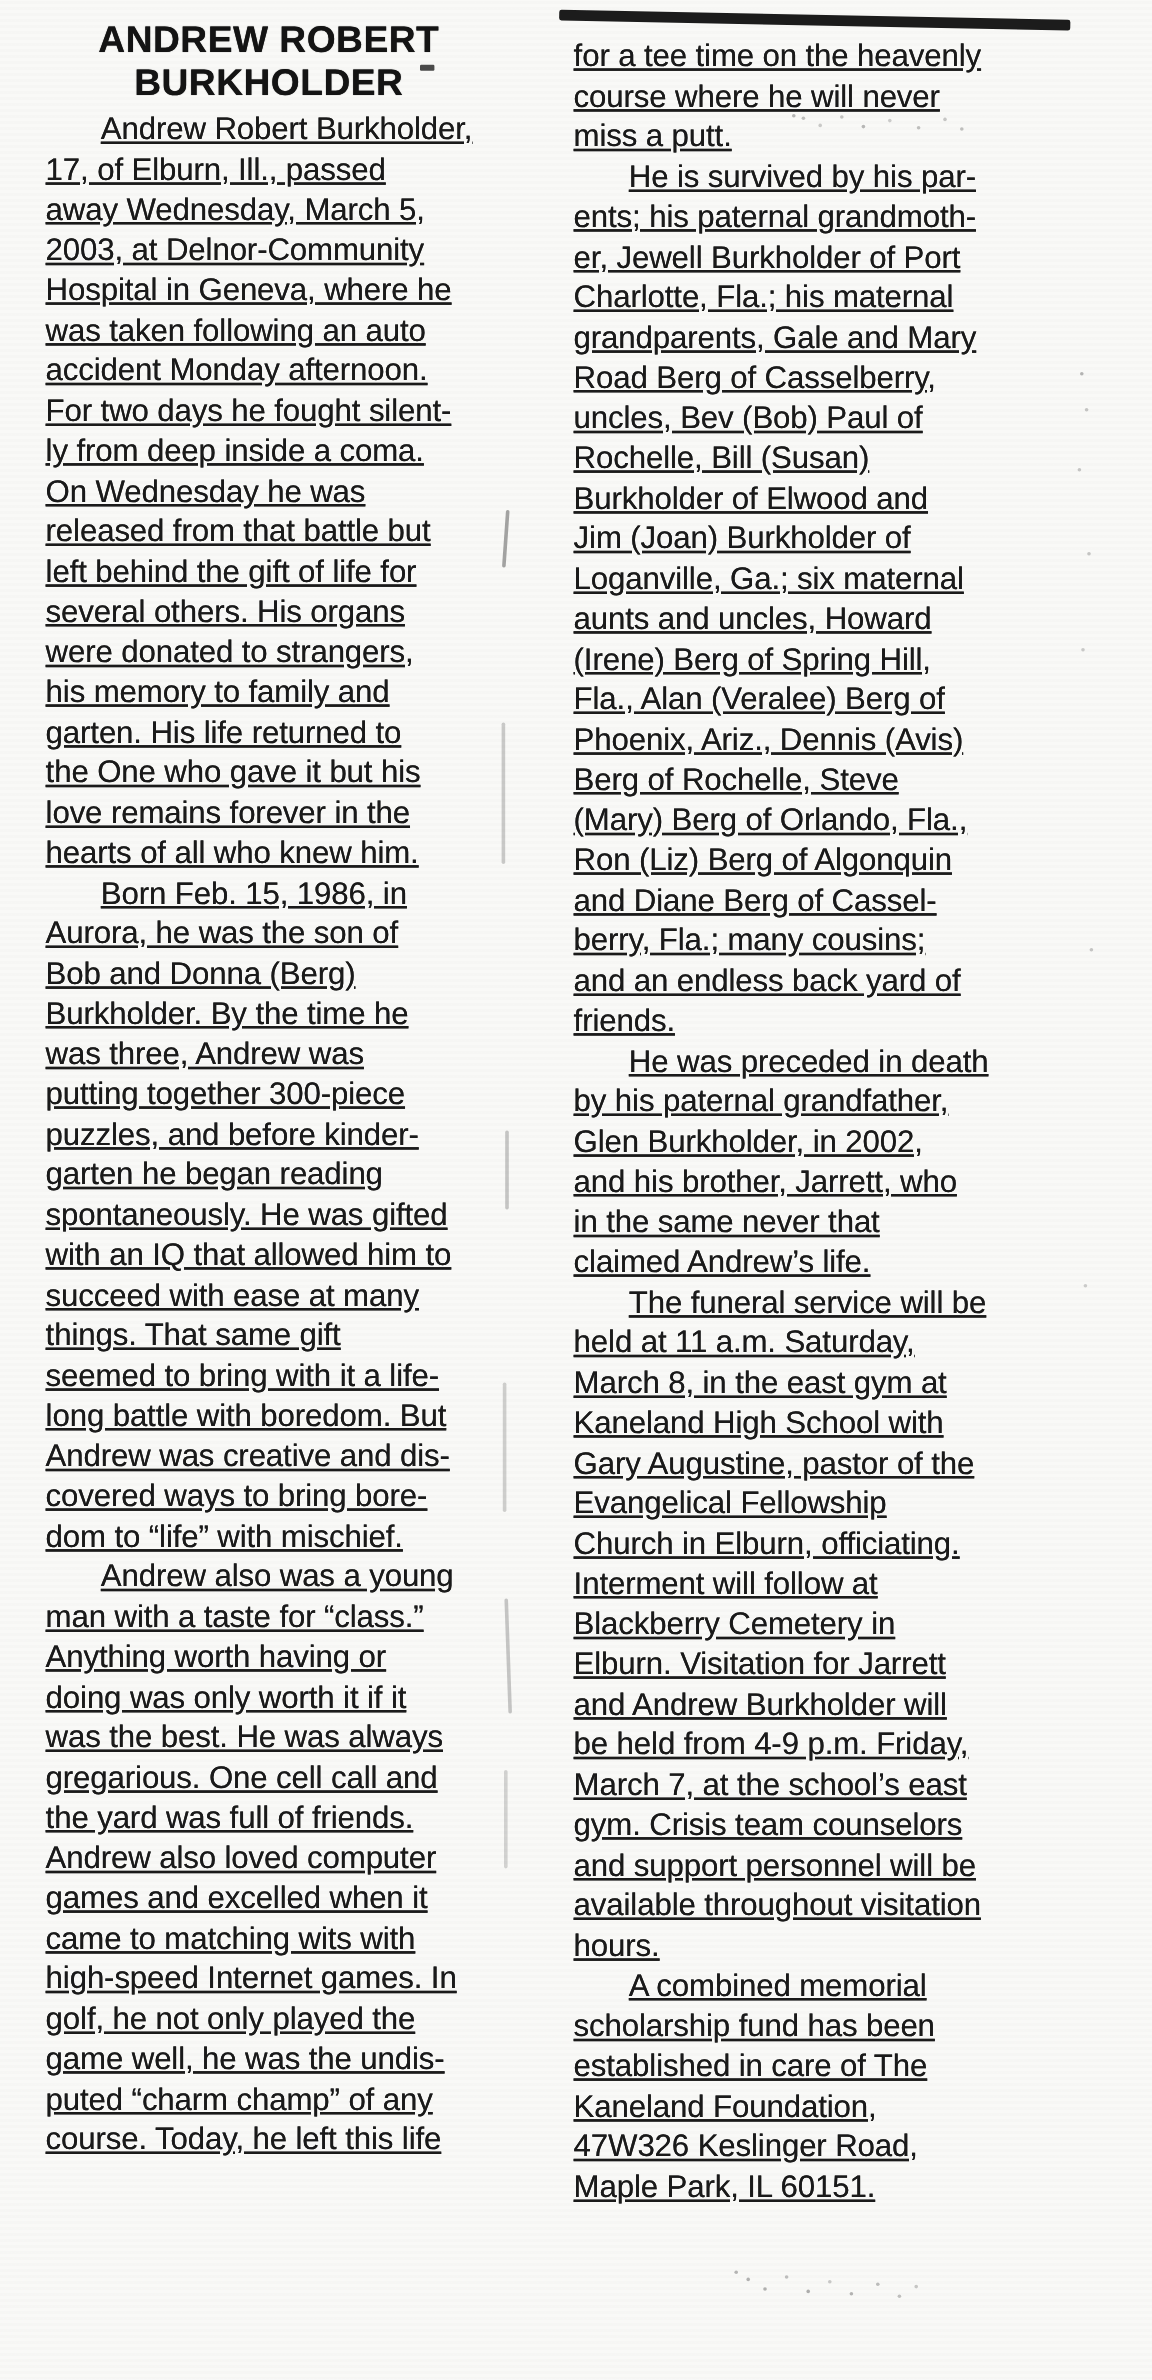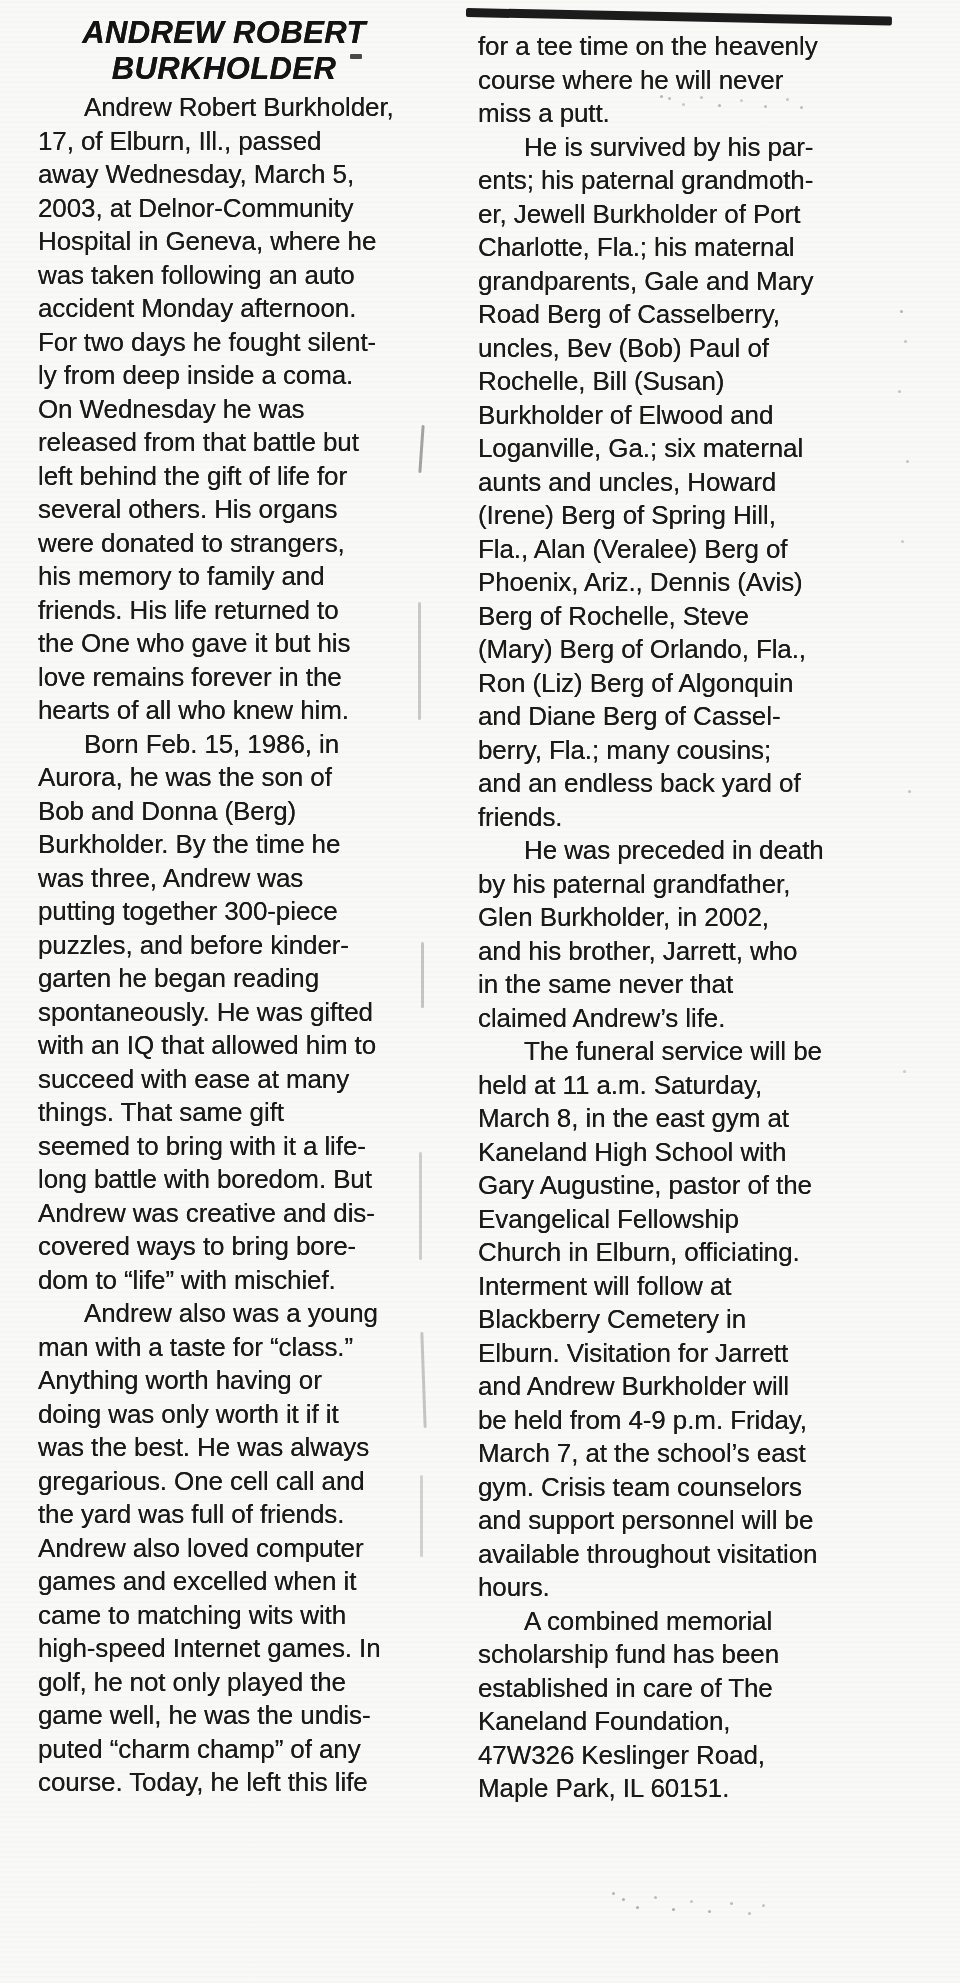--- a/index.html
+++ b/index.html
@@ -7,24 +7,24 @@
   .page {
     position:relative; width:960px; height:1983px;
     background:#f9f9f7;
     background-image: repeating-linear-gradient(0deg, rgba(0,0,0,0.012) 0 2px, rgba(0,0,0,0) 2px 5px);
     font-family:"Liberation Sans", sans-serif;
     color:#1a1a1a;
     overflow:hidden;
   }
   .col-left  { position:absolute; left:38px;  top:15px; width:372px; }
   .col-right { position:absolute; left:478px; top:30px; width:424px; }
-  .headline { text-align:center; font-weight:bold; font-size:31px; line-height:36px; letter-spacing:0.4px; color:#141414; text-shadow:0 0 0.6px #141414;font-style:italic; }
+  .headline { text-align:center; font-weight:bold; font-size:31px; line-height:36px; letter-spacing:0.4px; color:#141414; text-shadow:0 0 0.6px #141414; }
   .body { margin-top:4px; font-size:26px; line-height:33.5px; letter-spacing:-0.1px; text-shadow:0 0 0.5px rgba(10,10,10,0.85); }
   .col-right .body { margin-top:0; }
-  .para { margin:0; }
+  .para { margin:0;text-decoration:underline; }
   .line { white-space:nowrap; }
   .para.indent .line:first-child { padding-left:46px; }
   .top-rule {
     position:absolute; left:466px; top:8px; width:426px; height:9px;
     background:#1c1c1c; border-radius:2px;
     transform:rotate(1.15deg); transform-origin:left center;
   }
   .gutter-dash {
     position:absolute; width:3px; background:rgba(45,45,45,0.42); border-radius:2px;
   }
@@ -73,21 +73,21 @@
           <div class="line">was taken following an auto</div>
           <div class="line">accident Monday afternoon.</div>
           <div class="line">For two days he fought silent-</div>
           <div class="line">ly from deep inside a coma.</div>
           <div class="line">On Wednesday he was</div>
           <div class="line">released from that battle but</div>
           <div class="line">left behind the gift of life for</div>
           <div class="line">several others. His organs</div>
           <div class="line">were donated to strangers,</div>
           <div class="line">his memory to family and</div>
-          <div class="line">friends. His life returned to</div>
+          <div class="line">garten. His life returned to</div>
           <div class="line">the One who gave it but his</div>
           <div class="line">love remains forever in the</div>
           <div class="line">hearts of all who knew him.</div>
         </div>
         <div class="para indent">
           <div class="line">Born Feb. 15, 1986, in</div>
           <div class="line">Aurora, he was the son of</div>
           <div class="line">Bob and Donna (Berg)</div>
           <div class="line">Burkholder. By the time he</div>
           <div class="line">was three, Andrew was</div>
@@ -134,20 +134,21 @@
         <div class="para indent">
           <div class="line">He is survived by his par-</div>
           <div class="line">ents; his paternal grandmoth-</div>
           <div class="line">er, Jewell Burkholder of Port</div>
           <div class="line">Charlotte, Fla.; his maternal</div>
           <div class="line">grandparents, Gale and Mary</div>
           <div class="line">Road Berg of Casselberry,</div>
           <div class="line">uncles, Bev (Bob) Paul of</div>
           <div class="line">Rochelle, Bill (Susan)</div>
           <div class="line">Burkholder of Elwood and</div>
+          <div class="line">Jim (Joan) Burkholder of</div>
           <div class="line">Loganville, Ga.; six maternal</div>
           <div class="line">aunts and uncles, Howard</div>
           <div class="line">(Irene) Berg of Spring Hill,</div>
           <div class="line">Fla., Alan (Veralee) Berg of</div>
           <div class="line">Phoenix, Ariz., Dennis (Avis)</div>
           <div class="line">Berg of Rochelle, Steve</div>
           <div class="line">(Mary) Berg of Orlando, Fla.,</div>
           <div class="line">Ron (Liz) Berg of Algonquin</div>
           <div class="line">and Diane Berg of Cassel-</div>
           <div class="line">berry, Fla.; many cousins;</div>

